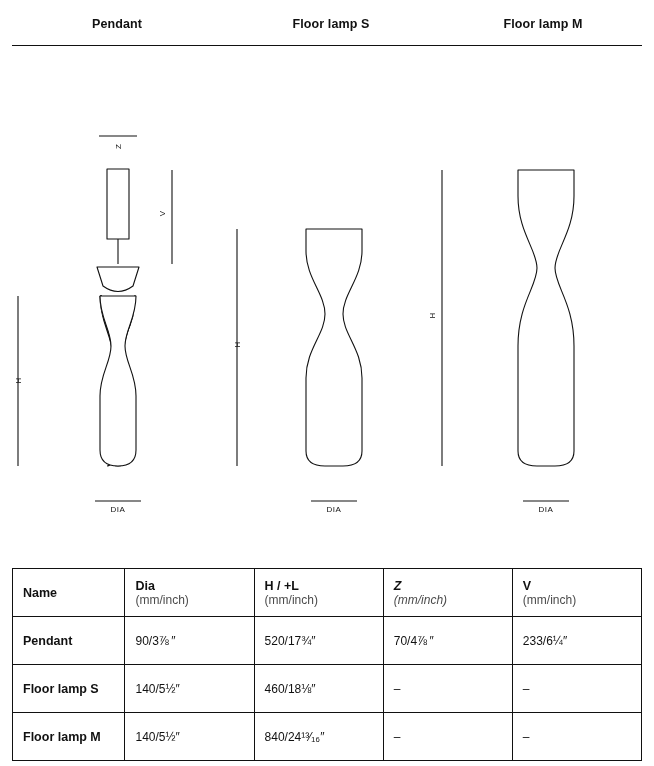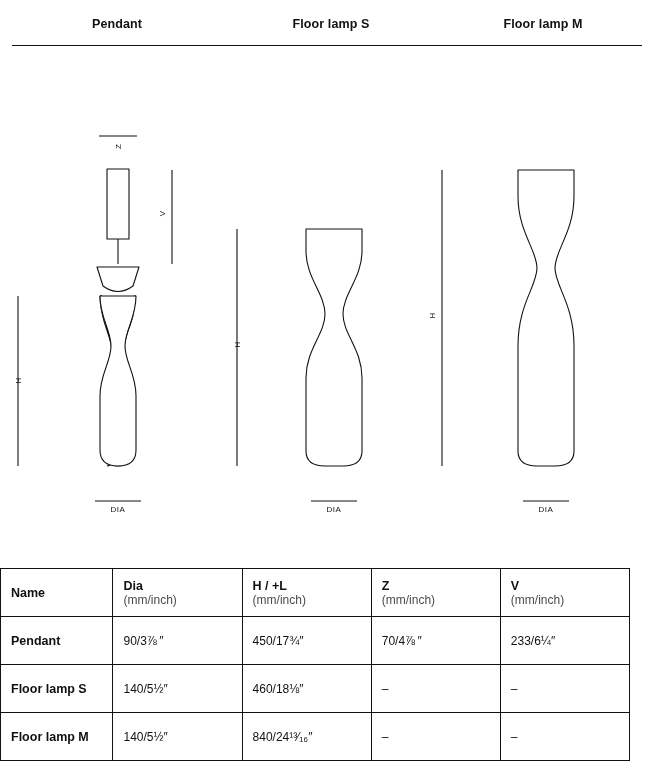--- a/index.html
+++ b/index.html
@@ -74,21 +74,21 @@
     position: absolute;
     font-size: 8px;
     letter-spacing: .6px;
     text-align: center;
     color: #111111;
   }
 
   
   .table {
     position: absolute;
-    left: 0;
+    left: 12px;
     top: 568px;
     width: 630px;
     border-collapse: collapse;
     font-size: 12px;
   }
   .table td, .table th {
     border: 1px solid #111111;
     height: 47px;
     padding: 0 10px;
     vertical-align: middle;
@@ -100,21 +100,21 @@
   }
   .table th .unit {
     font-weight: normal;
     color: #4b4b4b;
     font-size: 12px;
     padding-left: 47px;
   }
   .col-name  { width: 118px; }
   .col-dia   { width: 128px; }
   .col-h     { width: 128px; margin-top: 18px; }
-  .col-z     { width: 128px; }
+  .col-z     { width: 128px; font-style: italic; }
   .col-v     { width: 128px; }
   .table td.name-cell {
     font-weight: bold;
     text-align: left;
     font-size: 12.5px;
   }
   .table td.val {
     text-align: left;
     font-size: 12px;
   }
@@ -271,21 +271,21 @@
       </th>
       <th class="col-v">
         <span>V</span><span class="unit"> (mm/inch)</span>
       </th>
     </tr>
   </thead>
   <tbody>
     <tr>
       <td class="name-cell">Pendant</td>
       <td class="val">90/3⅞ ″</td>
-      <td class="val">450/17¾″</td>
+      <td class="val">520/17¾″</td>
       <td class="val">70/4⅞ ″</td>
       <td class="val">233/6¼″</td>
     </tr>
     <tr>
       <td class="name-cell">Floor lamp S</td>
       <td class="val">140/5½″</td>
       <td class="val">460/18⅛″</td>
       <td class="val">–</td>
       <td class="val">–</td>
     </tr>

